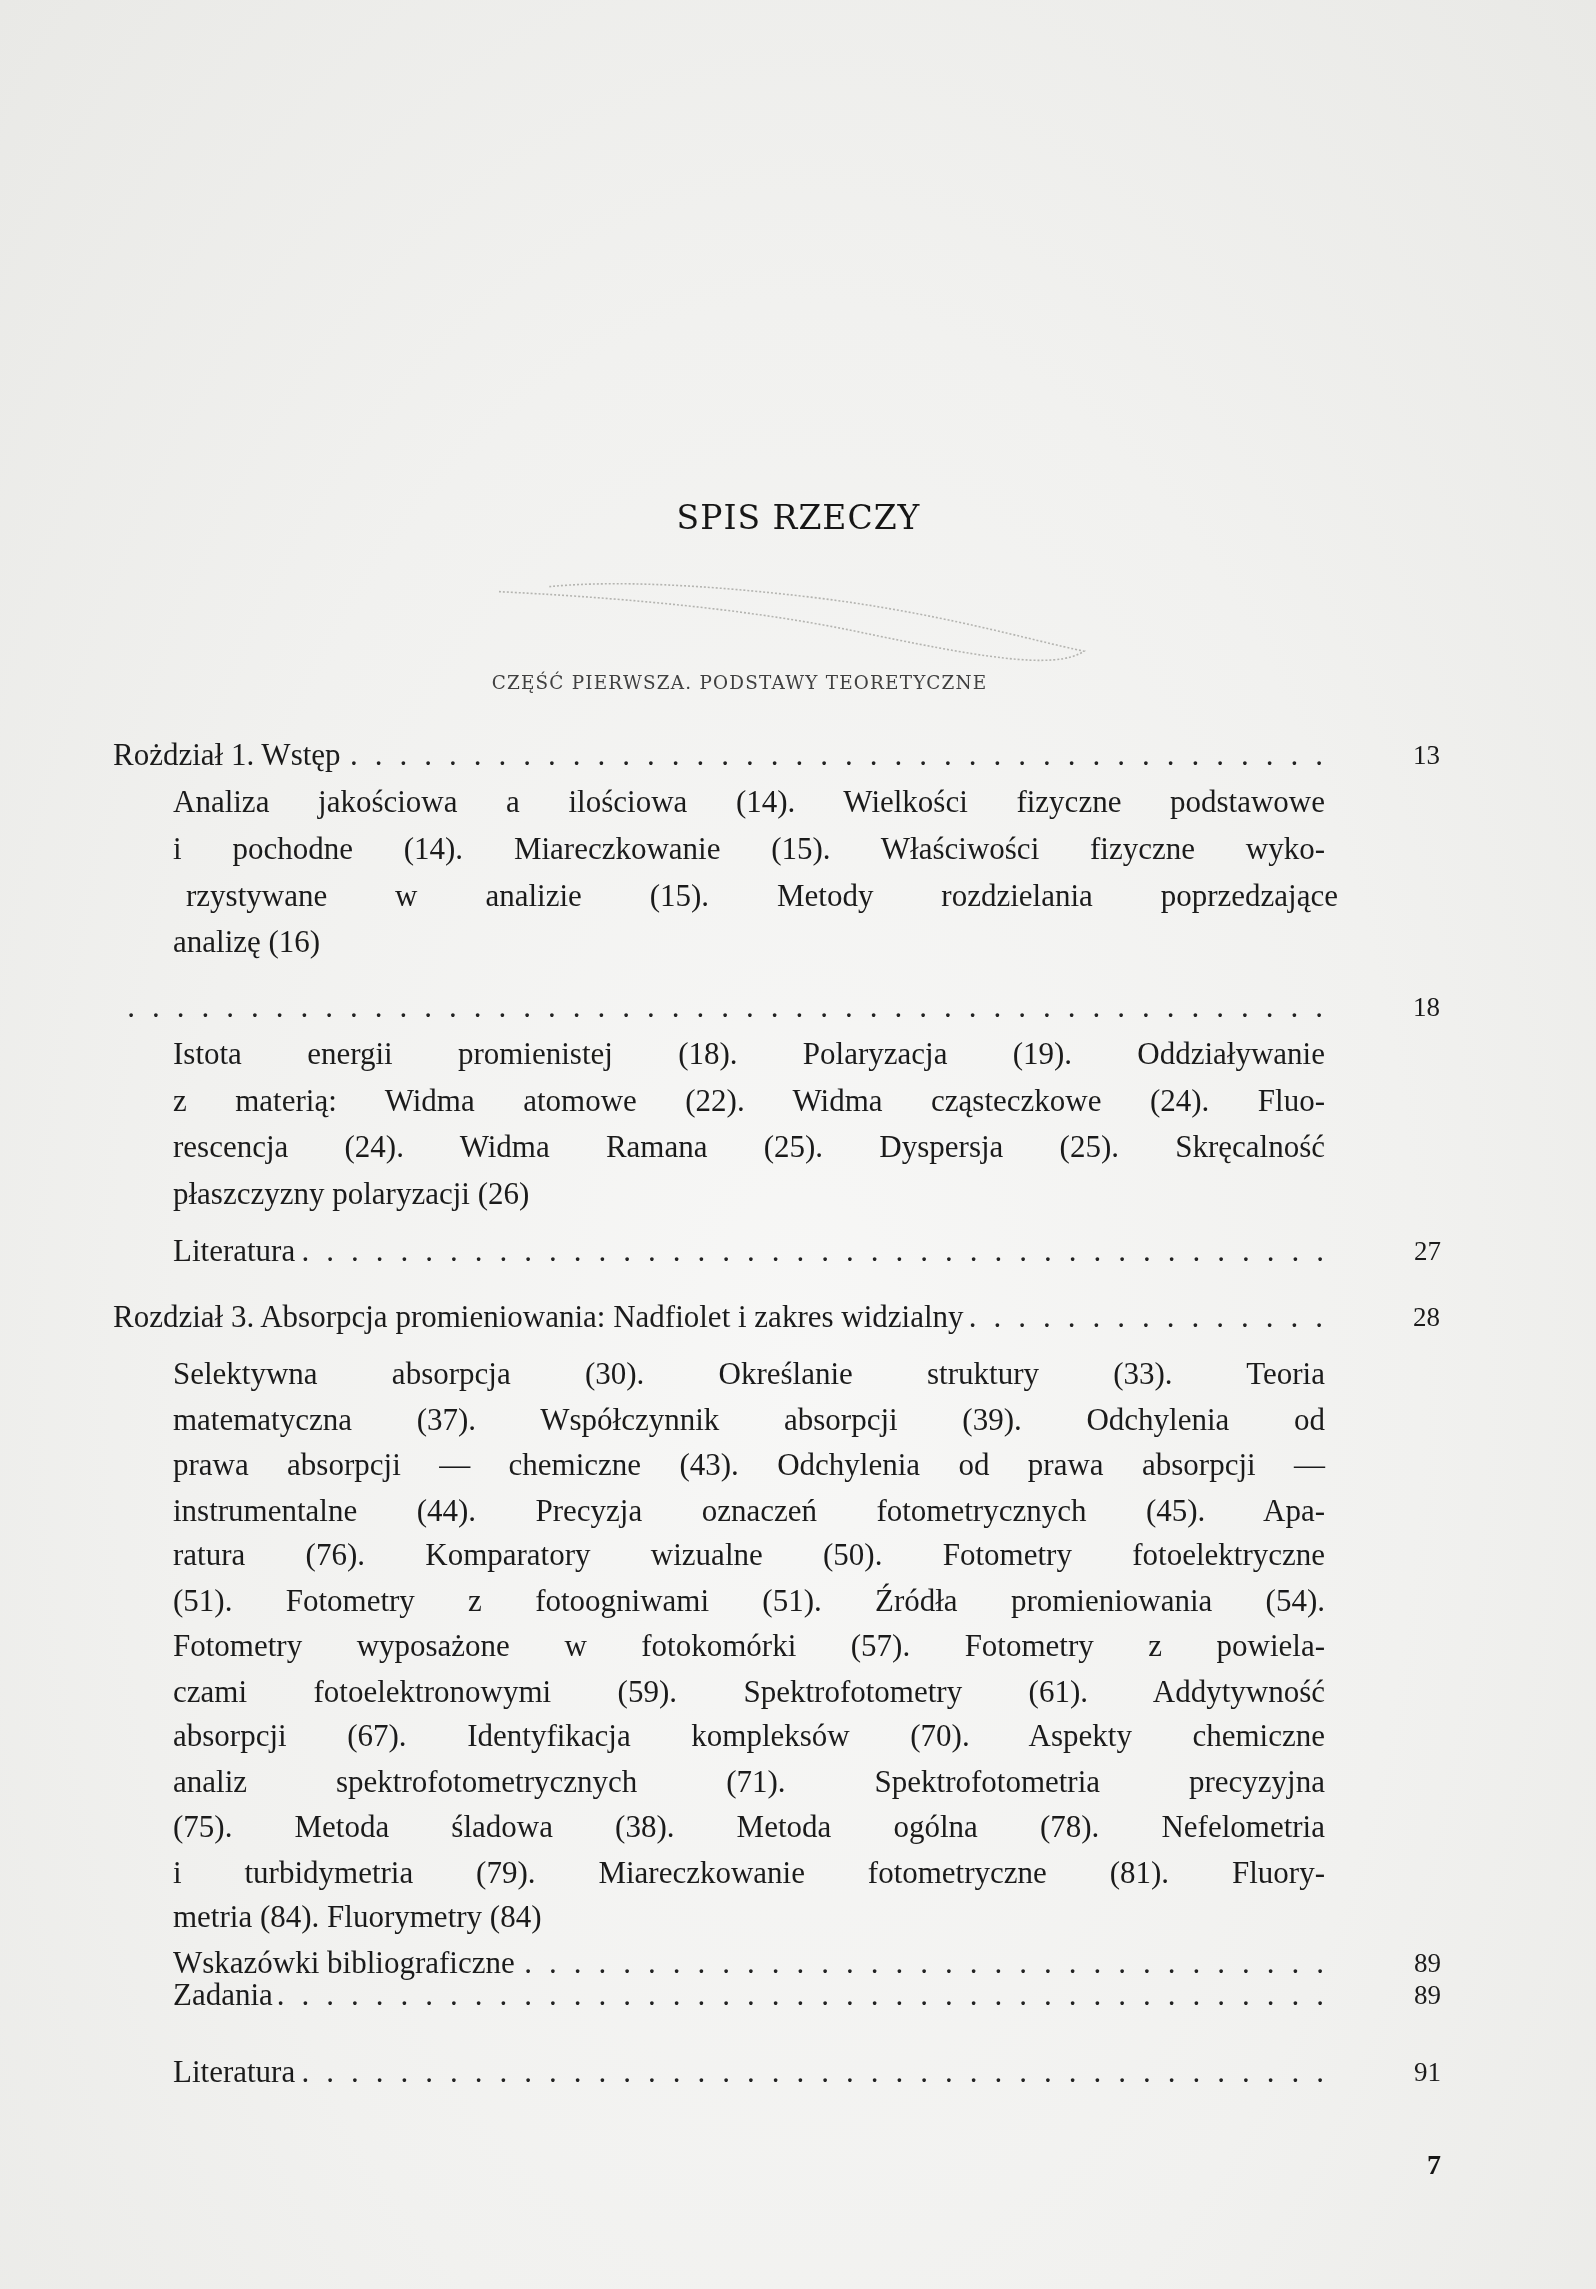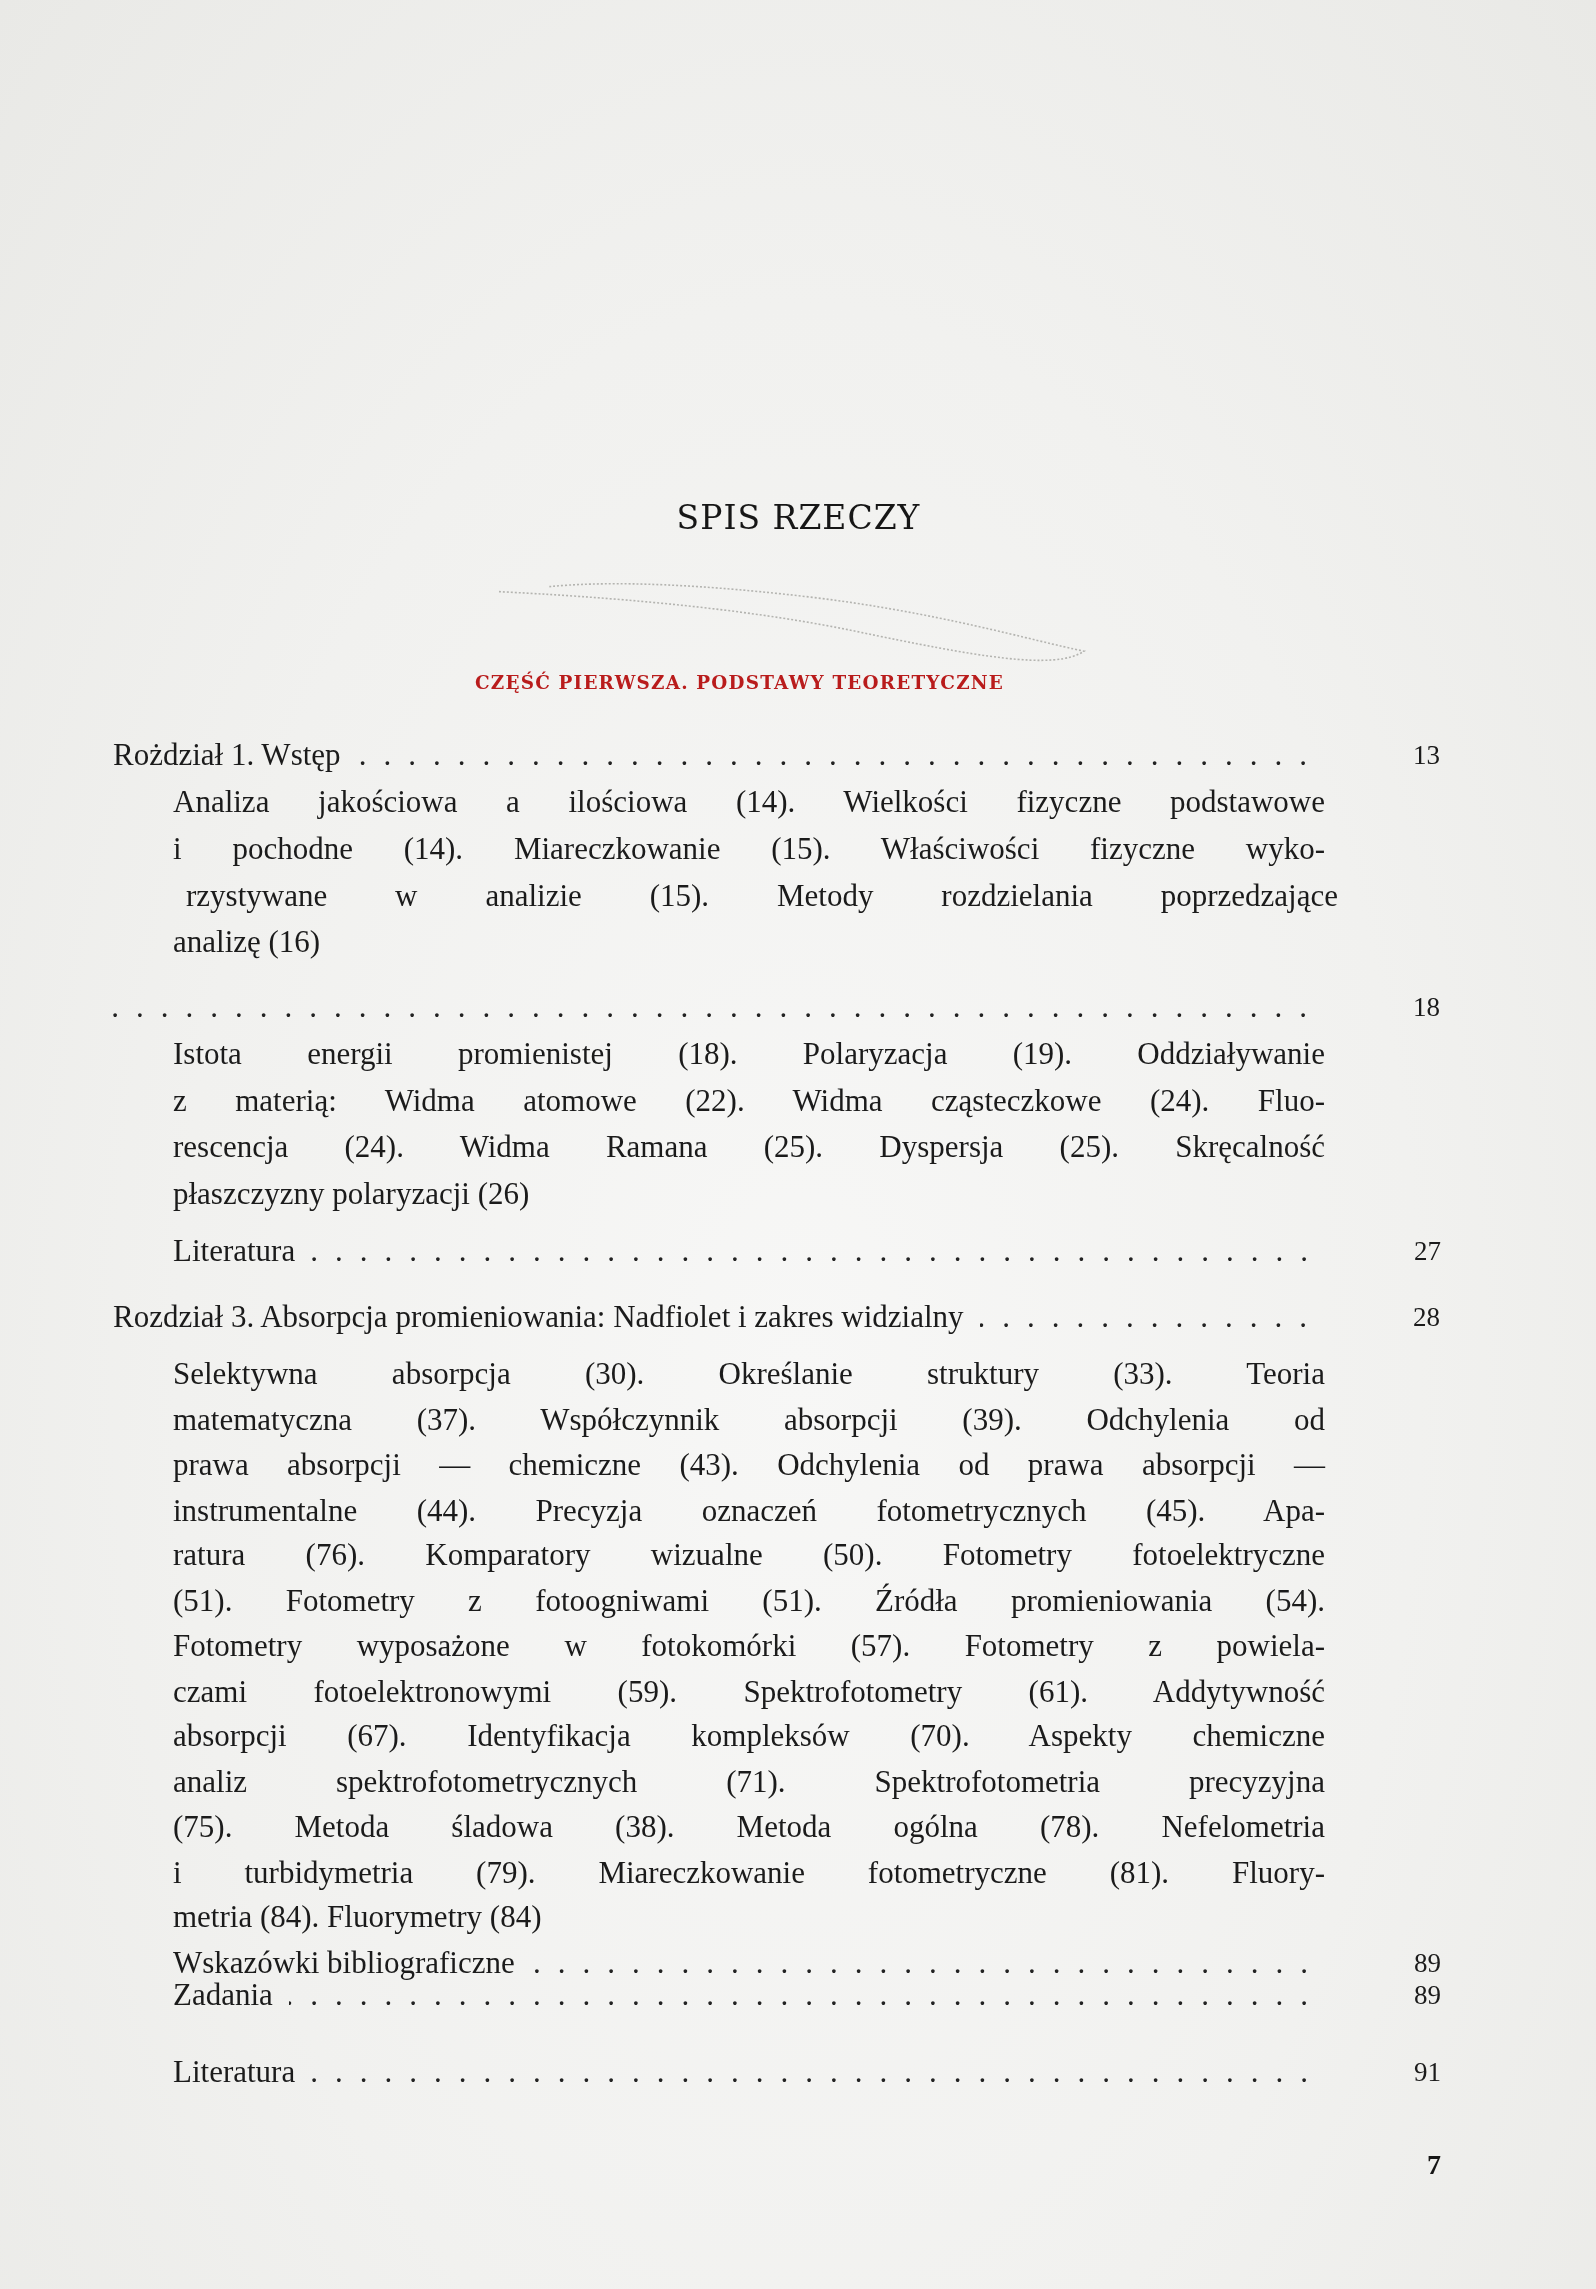--- a/index.html
+++ b/index.html
@@ -40,43 +40,42 @@
       letter-spacing: 1px;
       font-family: "DejaVu Serif", "Liberation Serif", serif;
       color: #161616;
     }
     .part-header {
       position: absolute;
       left: 0;
       width: 1479px;
       top: 672px;
       text-align: center;
-      font-weight: bold;
+      font-weight: normal;
       font-size: 18.4px;
       letter-spacing: 1.2px;
       font-family: "DejaVu Serif", "Liberation Serif", serif;
-      color: #b91c1c;
+      color: #404040;
     }
     .toc-line {
       position: absolute;
       left: 113px;
       width: 1327px;
       height: 44px;
       font-size: 31px;
       line-height: 44px;
       white-space: nowrap;
     }
     .toc-line.indent {
       left: 173px;
       width: 1268px;
     }
     .toc-entry {
       display: flex;
       align-items: center;
-      gap: 16px;
     }
     .toc-entry .label {
       flex: 0 0 auto;
     }
     .toc-entry .dots {
       flex: 1 1 auto;
       overflow: hidden;
       letter-spacing: 17px;
       padding-left: 18px;
       margin-right: 40px;

